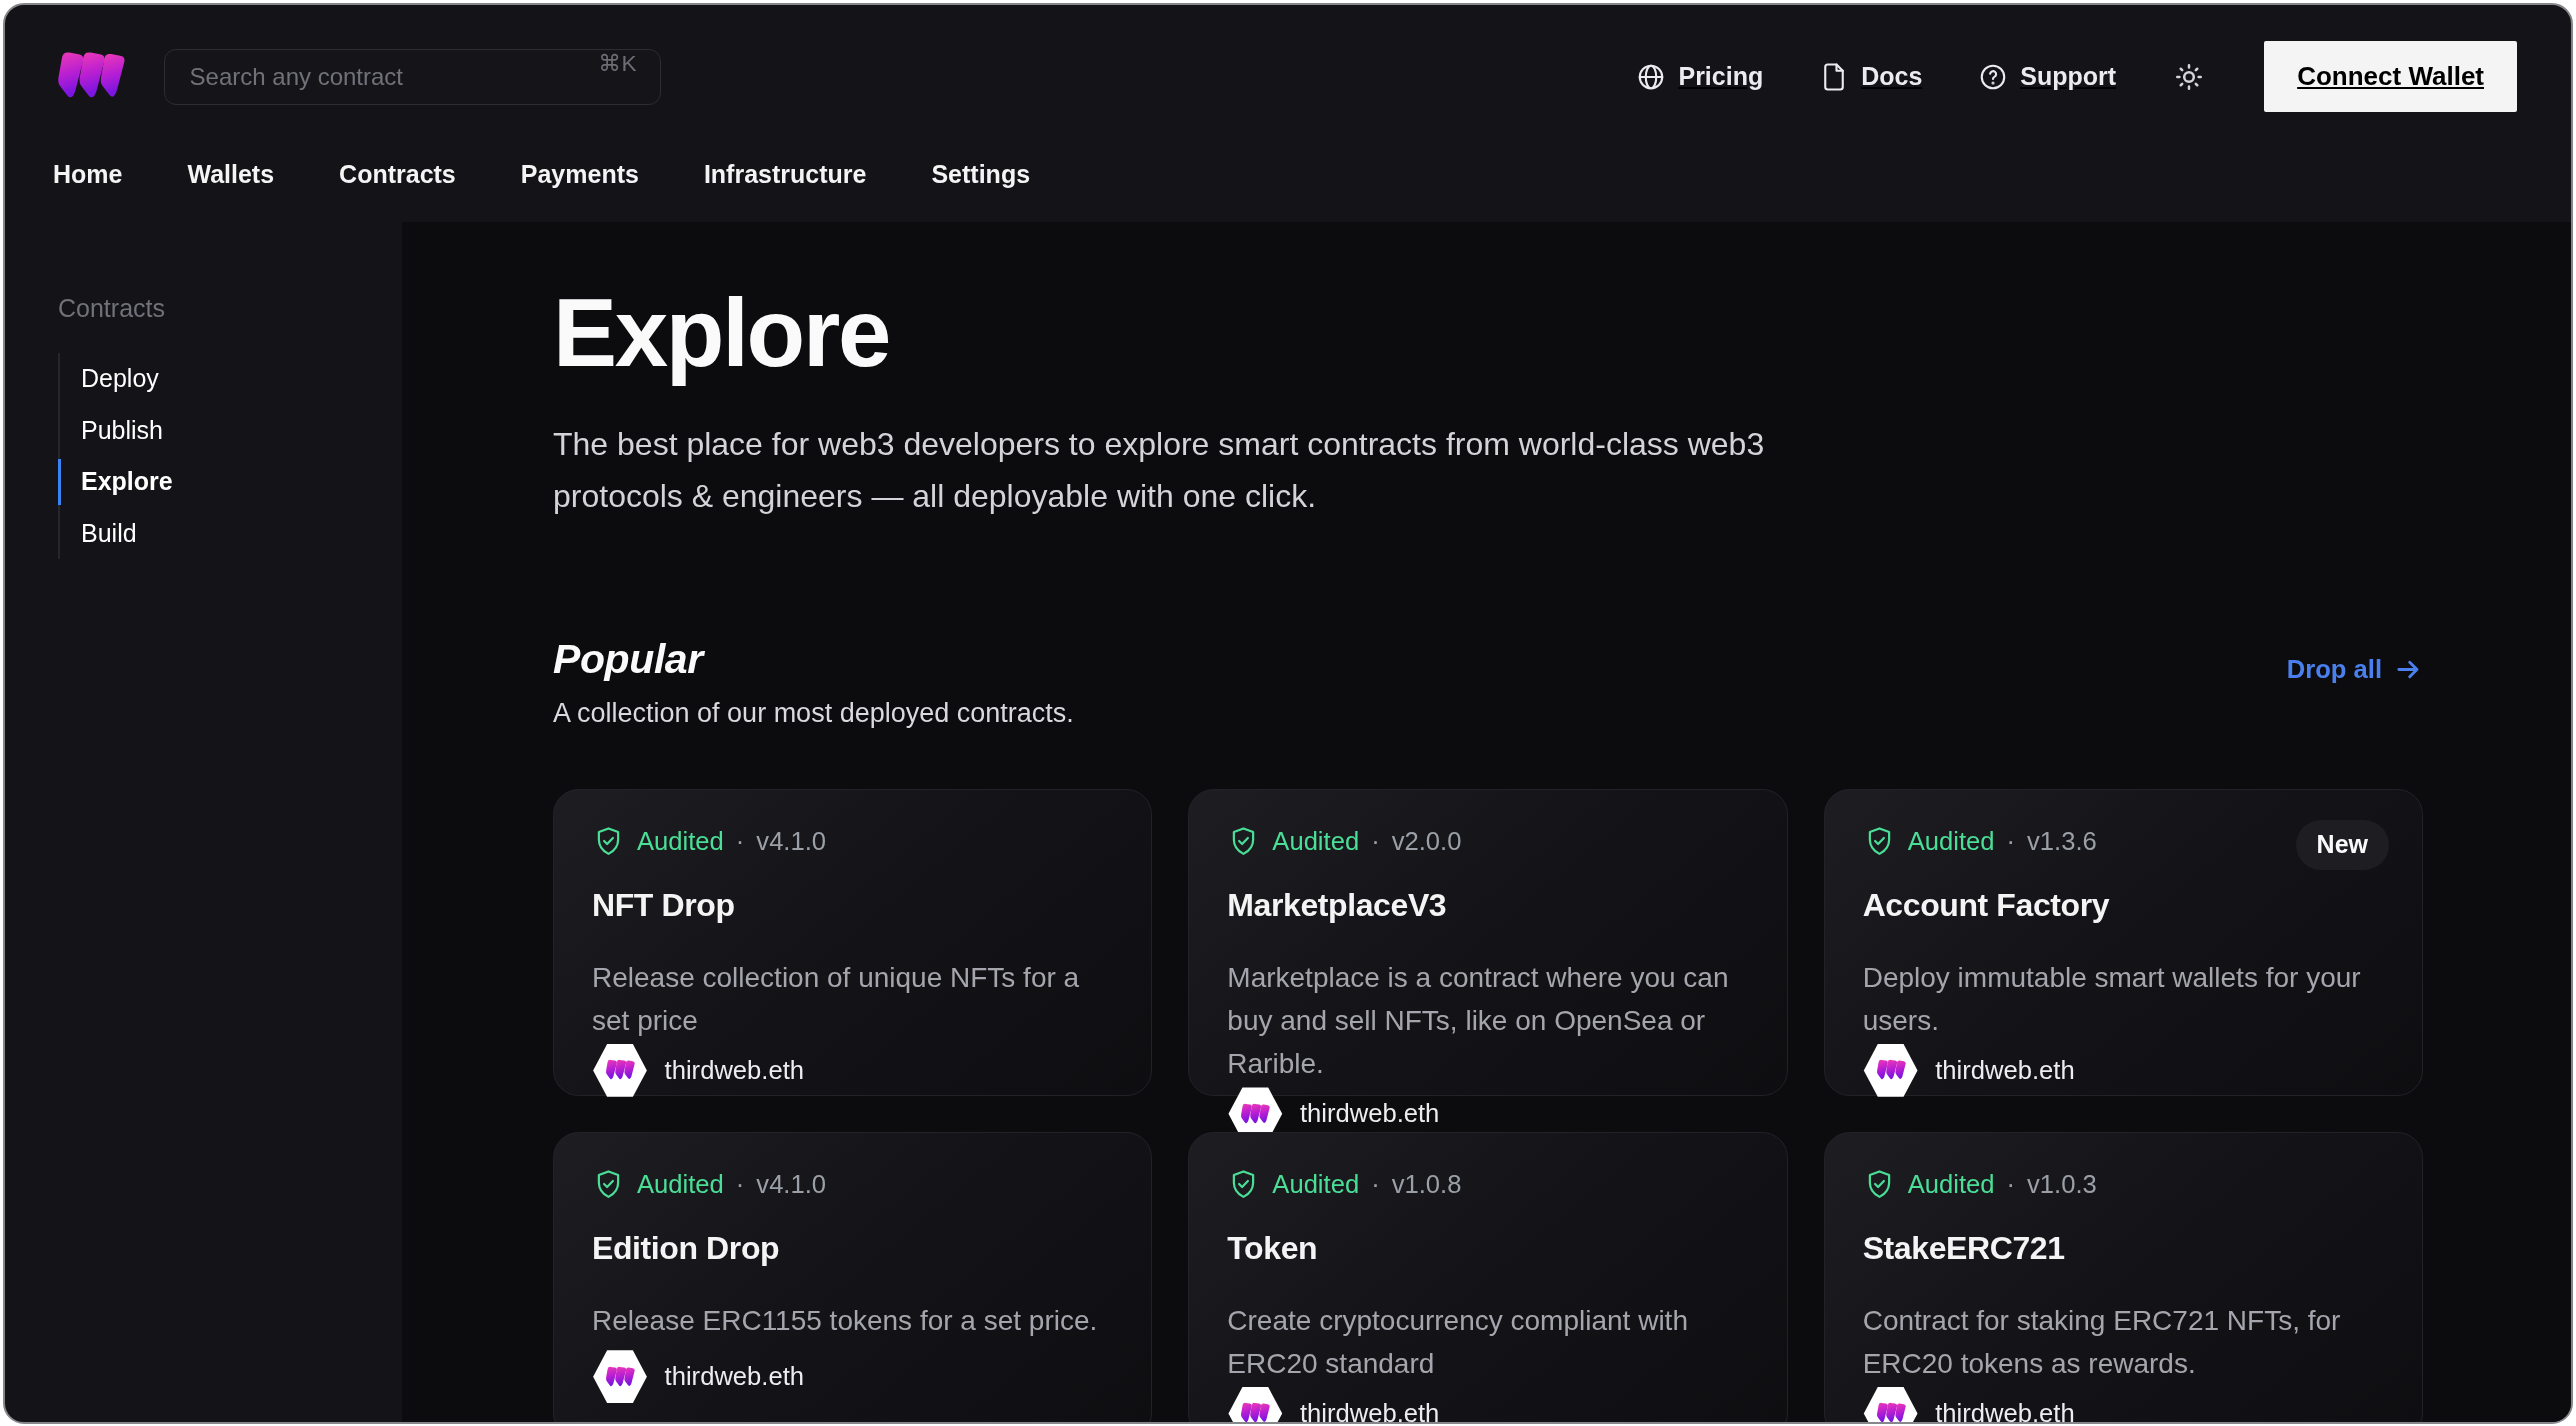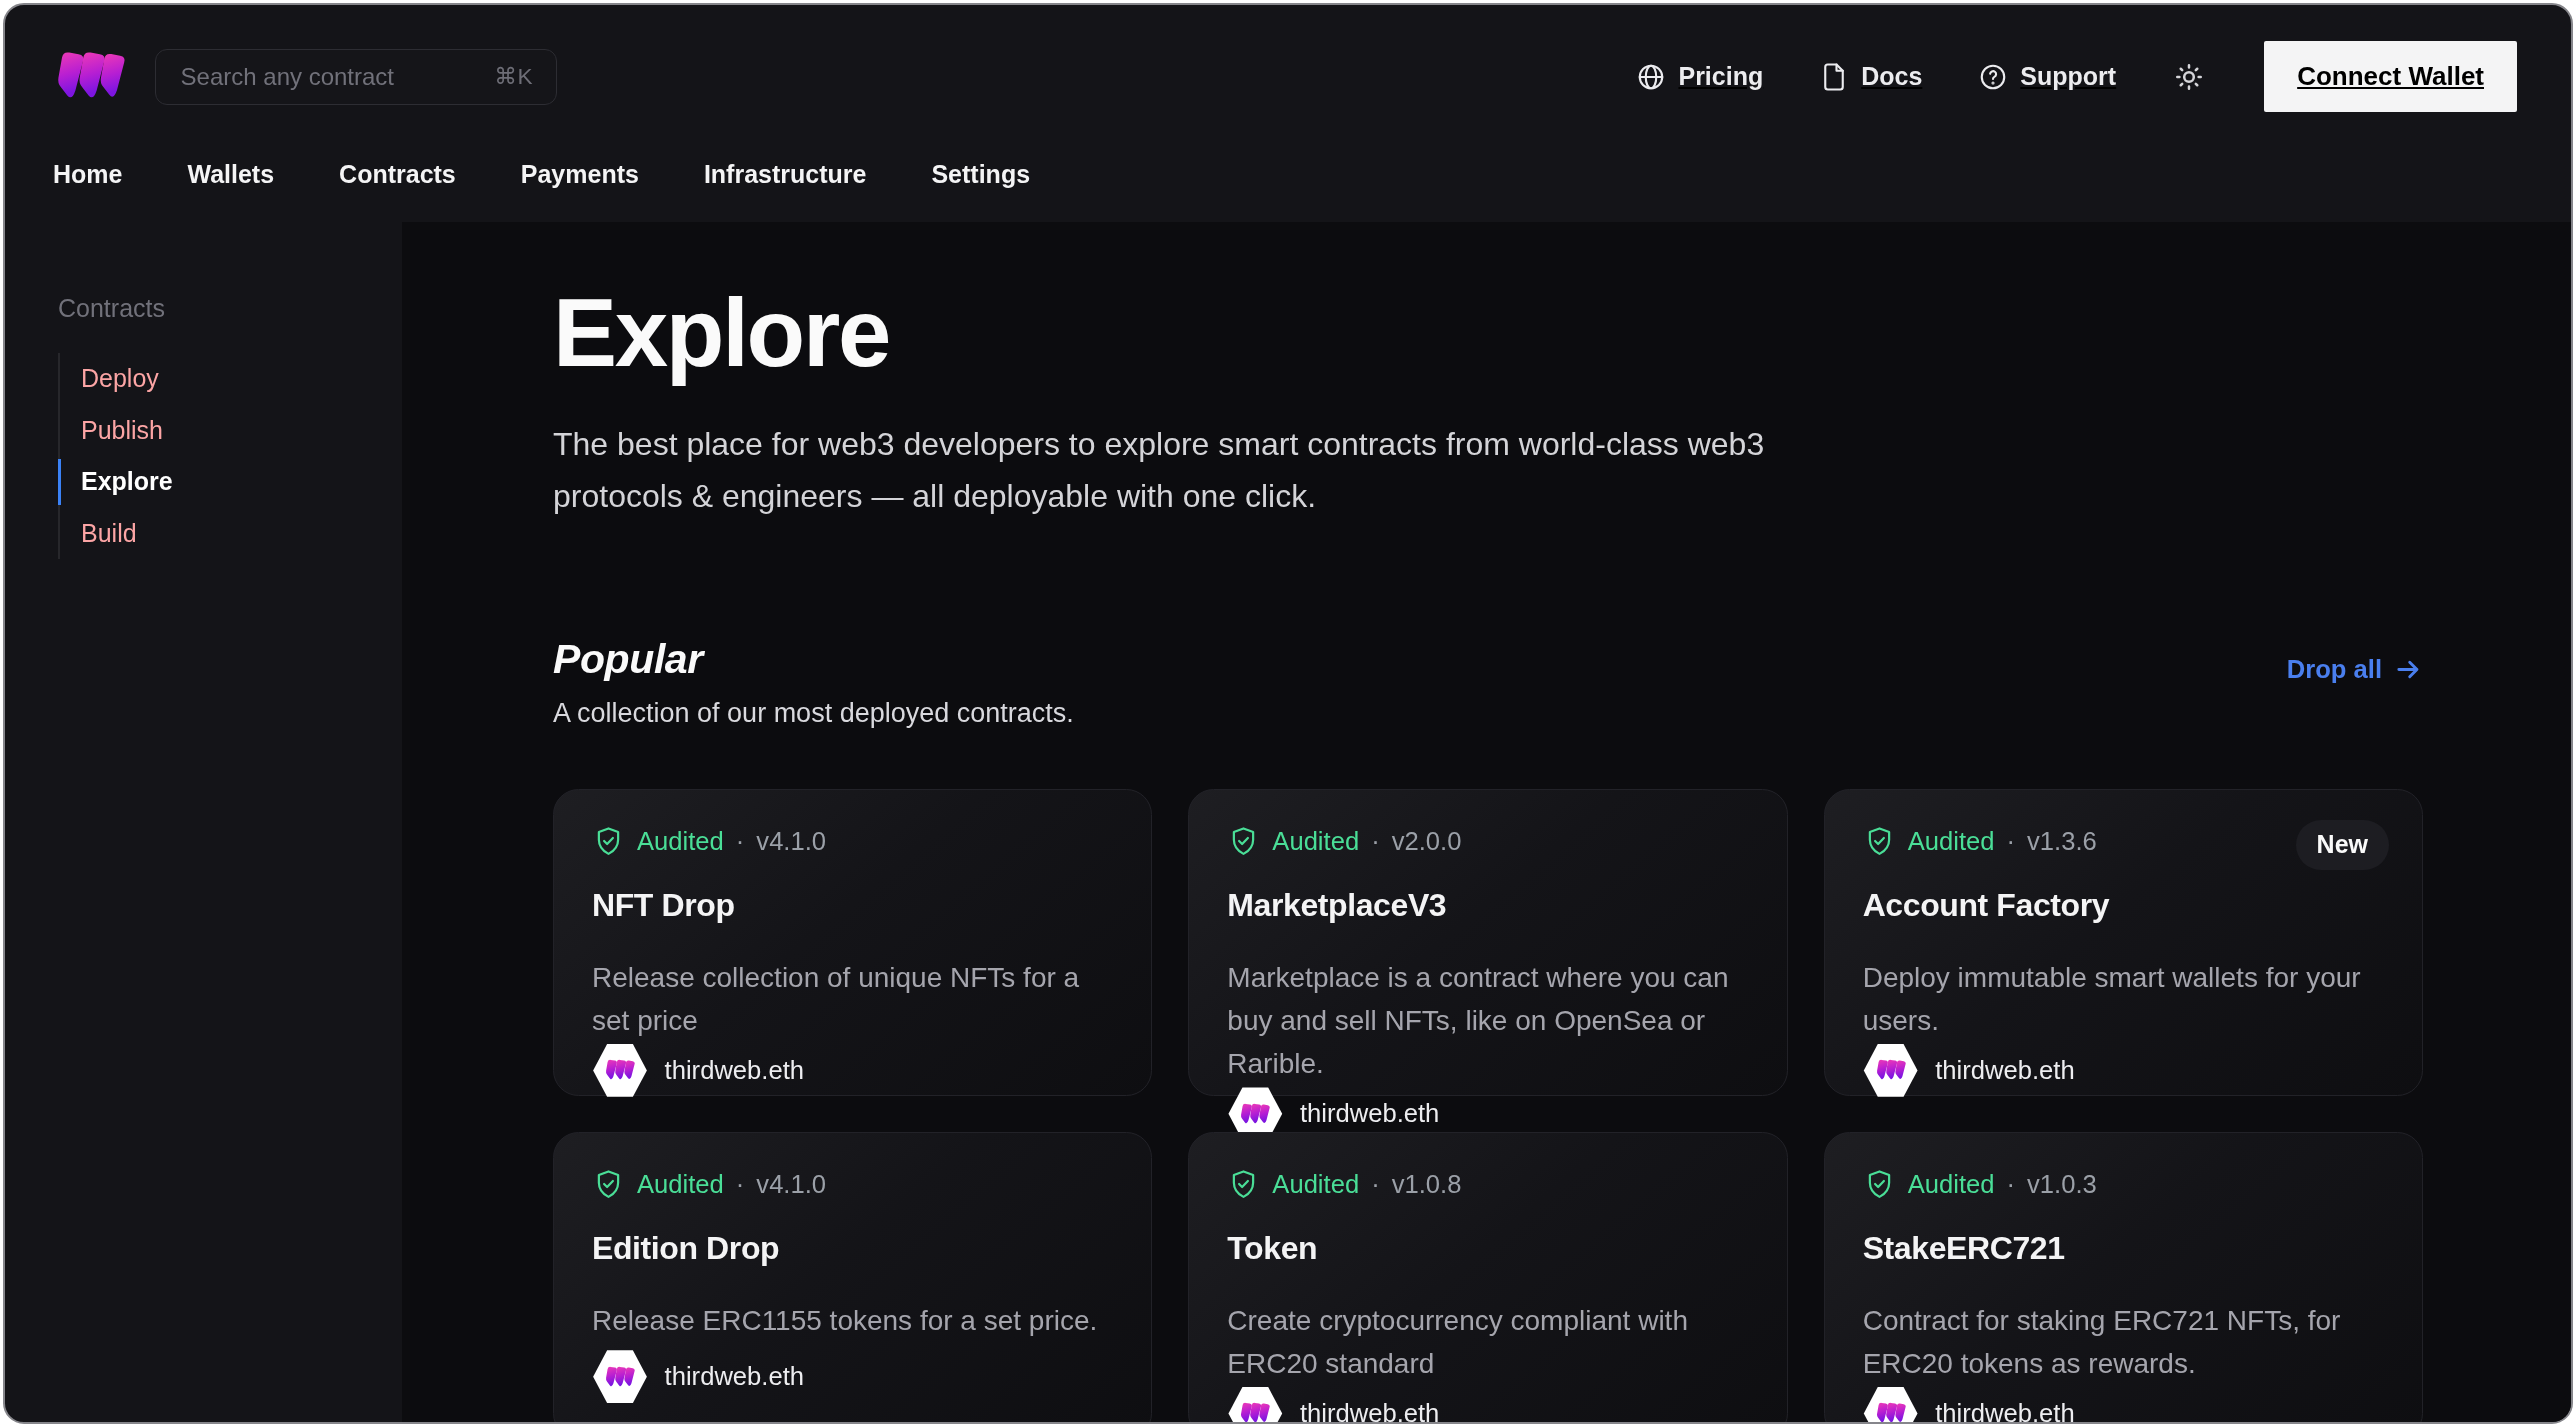--- a/index.html
+++ b/index.html
@@ -4,22 +4,22 @@
 <style>
   html,body{margin:0;padding:0;background:#ffffff;}
   .screen{position:relative;width:2576px;height:1427px;background:#ffffff;overflow:hidden;
           font-family:"Liberation Sans","DejaVu Sans",sans-serif;-webkit-font-smoothing:antialiased;}
   .window{position:absolute;left:3px;top:3px;right:3px;bottom:3px;background:#141418;
           border:2.3px solid #86868b;border-radius:21px;overflow:hidden;display:flex;flex-direction:column;}
 
   
   .topbar{height:143px;flex:none;display:flex;align-items:center;padding:0 54px 0 48px;}
   .logo{width:75px;height:60px;flex:none;}
-  .search{margin-left:27px;width:402px;height:56px;border:1.5px solid #2d2d33;background:#151519;
-          border-radius:12px;display:flex;align-items:center;padding:0 22.6px;box-sizing:border-box;}
+  .search{margin-left:36px;width:497px;height:56px;border:1.5px solid #2d2d33;background:#151519;
+          border-radius:12px;display:flex;padding:0 22.6px;box-sizing:border-box;}
   .search input{flex:1;background:transparent;border:none;outline:none;color:#e4e4e7;
           font-size:24px;font-family:inherit;}
   .search input::placeholder{color:#71717a;}
   .kbd{color:#6d6d76;font-size:22.6px;letter-spacing:0.8px;}
   .top-right{margin-left:auto;display:flex;align-items:center;gap:56px;text-decoration:underline;}
   .top-link{display:flex;align-items:center;gap:12px;color:#ececef;font-size:25px;font-weight:700;cursor:pointer;}
   .top-link svg{width:30px;height:30px;stroke:#ececef;fill:none;stroke-width:1.7;stroke-linecap:round;stroke-linejoin:round;}
   .theme-toggle{width:33px;height:33px;display:flex;align-items:center;justify-content:center;cursor:pointer;}
   .theme-toggle svg{width:32px;height:32px;stroke:#d4d4d8;fill:none;stroke-width:1.9;stroke-linecap:round;}
   .connect-btn{margin-left:3px;background:#f4f4f5;color:#000000;font-size:26px;font-weight:600;
@@ -27,21 +27,21 @@
 
   
   .navtabs{height:74px;flex:none;display:flex;align-items:flex-start;gap:65px;padding:0 48px;}
   .navtab{color:#f4f4f5;font-size:25px;font-weight:700;cursor:pointer;line-height:1;padding-top:13.5px;}
 
   
   .content{flex:1;display:flex;min-height:0;}
   .sidebar{width:397px;flex:none;padding:72px 0 0 53px;box-sizing:border-box;}
   .side-section{color:#71717a;font-size:25px;margin-bottom:30px;}
   .side-list{position:relative;margin:0;padding:0 0 0 0;list-style:none;border-left:2.3px solid #27272b;}
-  .side-item{position:relative;padding:11.3px 0 11.3px 21px;color:#fca5a5;font-size:25px;cursor:pointer;}
+  .side-item{position:relative;padding:11.3px 0 11.3px 21px;color:#ffffff;font-size:25px;cursor:pointer;}
   .side-item.active{color:#ffffff;font-weight:700;}
   .side-item.active::before{content:"";position:absolute;left:-2.3px;top:3px;bottom:3px;width:3px;background:#3b82f6;}
 
   .main{flex:1;background:#0c0c0f;padding:63px 148px 0 151px;box-sizing:border-box;overflow:hidden;}
   .h1{color:#fafafa;font-size:96px;font-weight:800;letter-spacing:-2.3px;line-height:1;margin:0;}
   .subtitle{margin-top:38px;color:#d4d4d8;font-size:32px;line-height:1.62;max-width:1264px;}
 
   .section-head{margin-top:113px;display:flex;align-items:center;justify-content:space-between;}
   .h2{color:#fafafa;font-size:41px;font-weight:700;margin:0;letter-spacing:-0.4px;font-style:italic;}
   .section-sub{margin-top:15px;color:#d9d9de;font-size:27px;}

